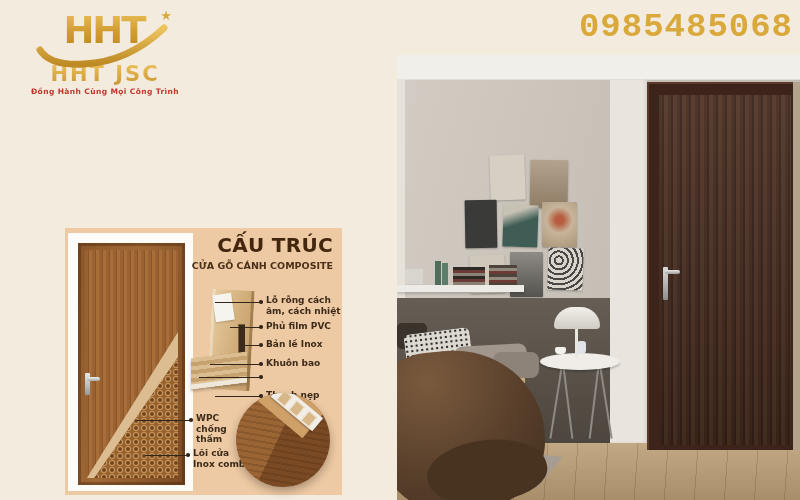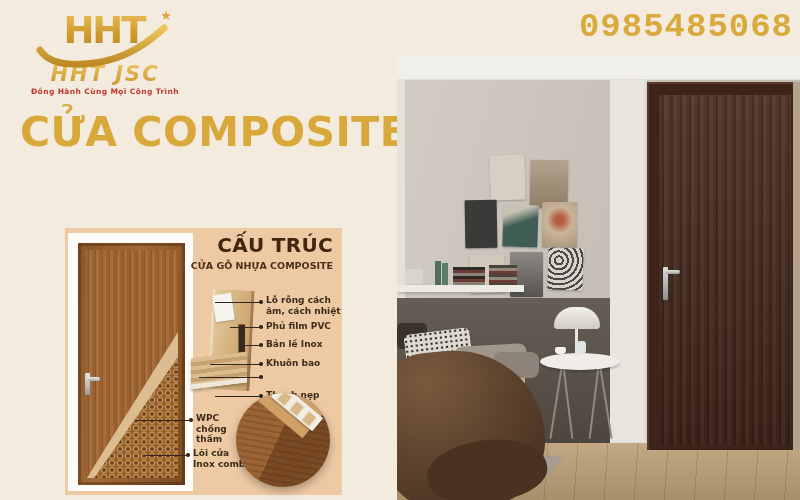--- a/index.html
+++ b/index.html
@@ -19,21 +19,21 @@
     position:absolute; left:24px; top:2px; width:100px;
     font-size:37px; font-weight:900; letter-spacing:-2px; line-height:46px;
     background:linear-gradient(180deg,#eec45e,#cf9a2e 55%,#b8821f);
     -webkit-background-clip:text; background-clip:text; color:transparent;
   }
   .logo-star{position:absolute; right:8px; top:2px; font-size:13px; color:#d9a93c;}
   .logo-name{
     margin-top:-4px;
     font-size:21px; font-weight:900; letter-spacing:2px;
     background:linear-gradient(180deg,#eec45e,#c9952e);
-    -webkit-background-clip:text; background-clip:text; color:transparent;font-style:italic;
+    -webkit-background-clip:text; background-clip:text; color:transparent;
   }
   .logo-tagline{margin-top:1px; font-size:7.5px; font-weight:700; color:#c0362b; letter-spacing:.4px;}
 
   .phone{
     right:10px; top:8px; width:240px; text-align:center;
     font-family:Liberation Mono, monospace;
     font-size:34px; font-weight:700; color:#d9a93c; letter-spacing:1px;
   }
 
   .main-title{
@@ -152,38 +152,37 @@
       </svg>
       <div class="logo-hht">HHT</div>
       <div class="logo-star">★</div>
     </div>
     <div class="logo-name">HHT JSC</div>
     <div class="logo-tagline">Đồng Hành Cùng Mọi Công Trình</div>
   </div>
 
   <div class="abs phone">0985485068</div>
 
-  <h1 class="abs main-title">CỬA COMPOSITE</h1>
 
   <div class="abs panel">
 
     <div class="abs door-card">
       <div class="abs d-frame">
         <div class="d-leaf">
           <div class="d-cutband"></div>
           <div class="d-honey"></div>
         </div>
       </div>
       <div class="abs d-handle-plate"></div>
       <div class="abs d-handle-lever"></div>
     </div>
 
     <h2 class="abs panel-title">CẤU TRÚC</h2>
     <div class="abs panel-sub">
-      <div>CỬA GỖ NHỰA COMPOSITE</div>
+      <div>CỬA GỖ CÁNH COMPOSITE</div>
     </div>
 
     <div class="abs xs-board"></div>
     <div class="abs xs-sticker"></div>
     <div class="abs xs-hinge"></div>
     <div class="abs xs-sill"></div>
 
     <div class="abs lead" style="left:150px;top:74px;width:44px;"></div>
     <div class="abs lead" style="left:165px;top:99px;width:29px;"></div>
     <div class="abs lead" style="left:176px;top:117px;width:18px;"></div>

